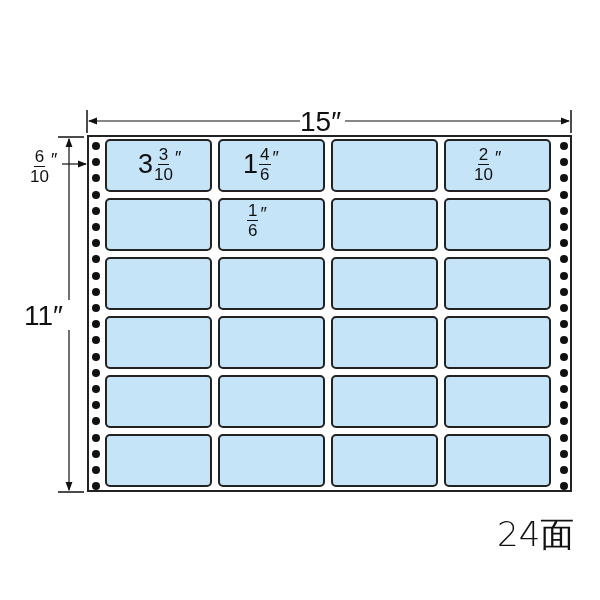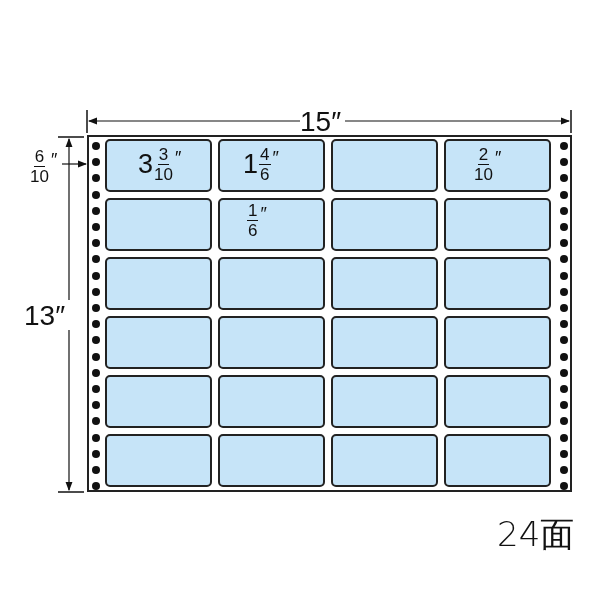--- a/index.html
+++ b/index.html
@@ -121,21 +121,21 @@
     <div class="hole" style="left: 92px; top: 466px;"></div>
     <div class="hole" style="left: 560px; top: 466px;"></div>
     <div class="hole" style="left: 92px; top: 482.2px;"></div>
     <div class="hole" style="left: 560px; top: 482.2px;"></div>
   </div>
 
 <div class="dimtext" style="left:300px; top:106px; font-size:28px;">
   <span>15″</span>
 </div>
 <div class="dimtext" style="left:24px; top:300px; font-size:28px;">
-  <span>13″</span>
+  <span>11″</span>
 </div>
 <div class="dimtext" style="left:30px; top:148px; font-size:17px;">
   <span class="frac">
       <span class="num">6</span>
       <span class="den">10</span>
     </span>
   <span style="font-size:18px;margin-left:2px;margin-top:-12px">″</span>
 </div>
 <div class="dimtext" style="left:138px; top:146px; font-size:17px;">
   <span style="font-size:27px;margin-right:1px">3</span>

